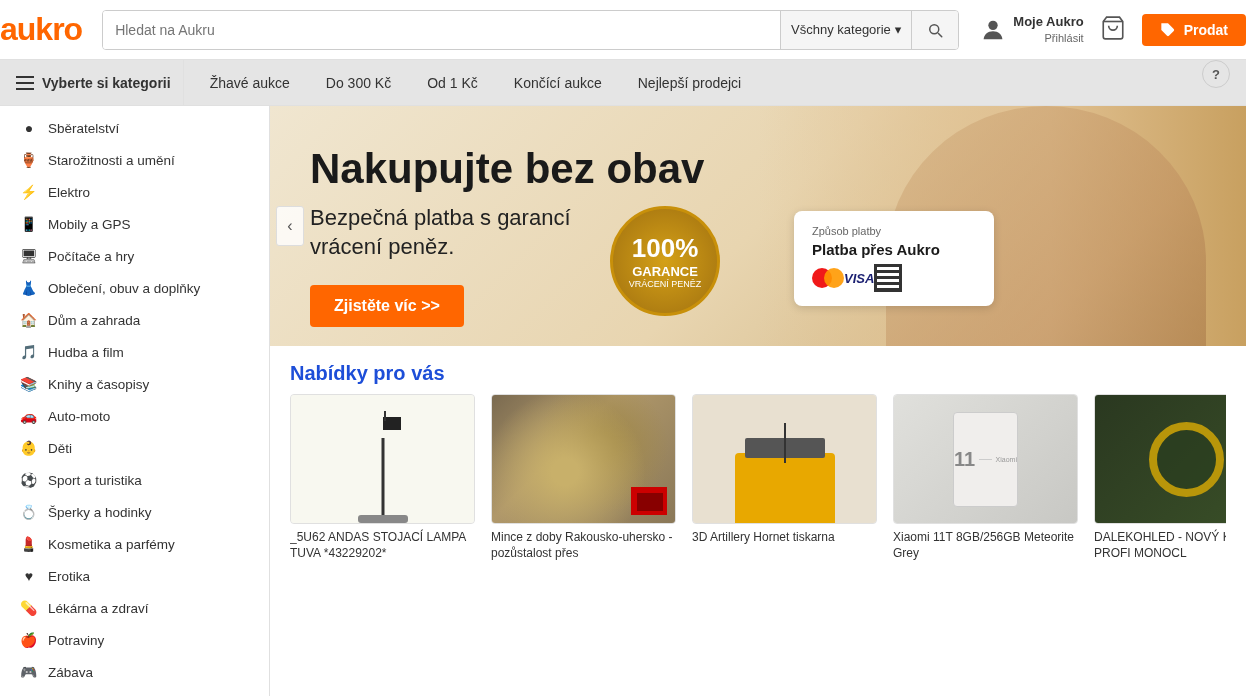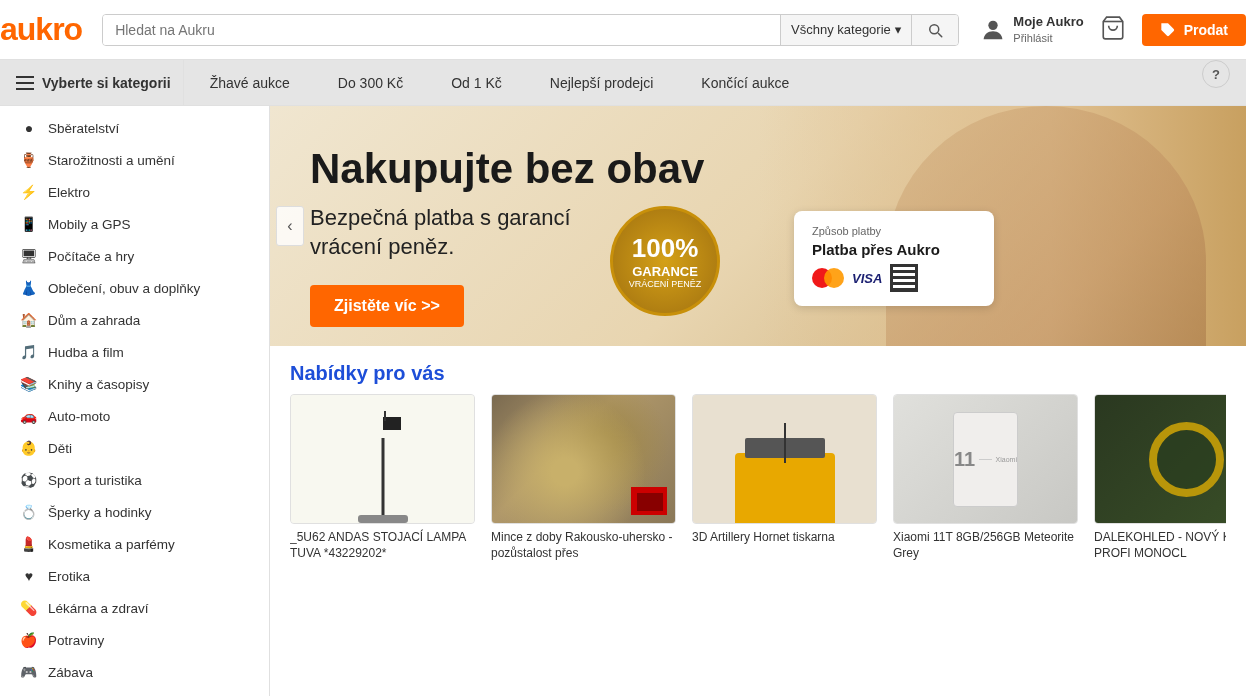--- a/index.html
+++ b/index.html
@@ -23,21 +23,21 @@
       margin-right: 8px;
       text-decoration: none;
     }
     .search-bar {
       flex: 1;
       display: flex;
       align-items: center;
       border: 1px solid #ccc;
       border-radius: 4px;
       overflow: hidden;
-      height: 32px;
+      height: 40px;
     }
     .search-input {
       flex: 1;
       border: none;
       outline: none;
       padding: 0 12px;
       font-size: 14px;
       height: 100%;
     }
     .category-dropdown {
@@ -68,20 +68,21 @@
       align-items: center;
       gap: 16px;
       margin-left: 8px;
     }
     .account-btn {
       display: flex;
       align-items: center;
       gap: 6px;
       cursor: pointer;
       font-size: 13px;
+      text-align: right;
     }
     .account-icon { width: 28px; height: 28px; fill: #555; }
     .account-text { line-height: 1.3; }
     .account-text .main { font-weight: bold; font-size: 13px; }
     .account-text .sub { font-size: 11px; color: #666; }
     .cart-btn { cursor: pointer; position: relative; }
     .cart-icon { width: 26px; height: 26px; fill: #555; }
     .sell-btn {
       background: #f60;
       color: #fff;
@@ -114,21 +115,21 @@
       cursor: pointer;
       padding: 0 12px 0 0;
       border-right: 1px solid #e0e0e0;
       height: 100%;
     }
     .hamburger { display: flex; flex-direction: column; gap: 4px; }
     .hamburger span { display: block; width: 18px; height: 2px; background: #333; }
     .nav-links {
       display: flex;
       align-items: center;
-      gap: 12px;
+      gap: 0;
       flex: 1;
       height: 100%;
       padding-left: 8px;
     }
     .nav-link {
       padding: 0 18px;
       height: 100%;
       display: flex;
       align-items: center;
       font-size: 14px;
@@ -253,21 +254,21 @@
       right: 252px;
       bottom: 40px;
       background: #fff;
       border-radius: 8px;
       padding: 14px 18px;
       box-shadow: 0 2px 8px rgba(0,0,0,0.15);
       min-width: 200px;
     }
     .payment-label { font-size: 11px; color: #666; margin-bottom: 4px; }
     .payment-title { font-size: 15px; font-weight: bold; color: #1a1a1a; }
-    .payment-logos { display: flex; gap: 8px; margin-top: 6px; align-items: center; }
+    .payment-logos { display: flex; margin-top: 6px; align-items: center; }
     .visa-logo { color: #1a1f71; font-size: 13px; font-style: italic; font-weight: 900; }
     .mc-logo { font-size: 12px; }
     .qr-box { width: 28px; height: 28px; background: #333; display: flex; align-items: center; justify-content: center; }
     .qr-inner { width: 22px; height: 22px; background: #fff; }
     .banner-arrow-left {
       position: absolute;
       left: 6px;
       top: 50%;
       transform: translateY(-50%);
       background: rgba(255,255,255,0.8);
@@ -385,22 +386,22 @@
       <span></span>
         <span></span>
         <span></span>
     </div>
     <span>Vyberte si kategorii</span>
   </div>
   <div class="nav-links">
     <a class="nav-link">Žhavé aukce</a>
     <a class="nav-link">Do 300 Kč</a>
     <a class="nav-link">Od 1 Kč</a>
+    <a class="nav-link">Končící aukce</a>
     <a class="nav-link">Nejlepší prodejci</a>
-    <a class="nav-link">Končící aukce</a>
   </div>
   <div class="nav-help">
     <span>?</span>
   </div>
 </nav>
 
 <div class="main-layout">
 
   <aside class="sidebar">
     <div class="sidebar-item">

